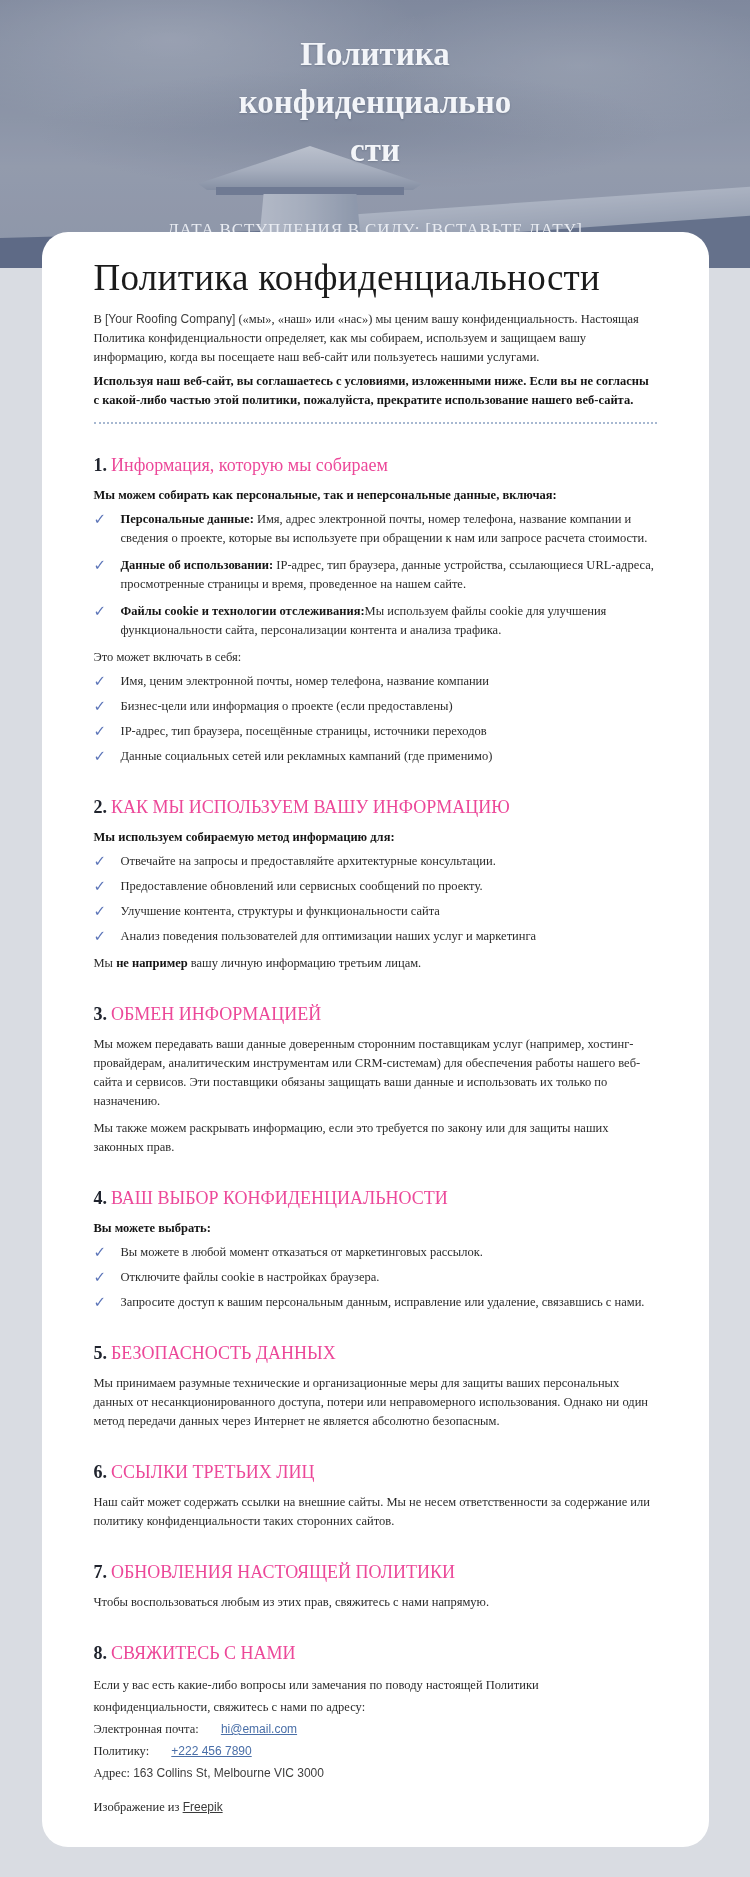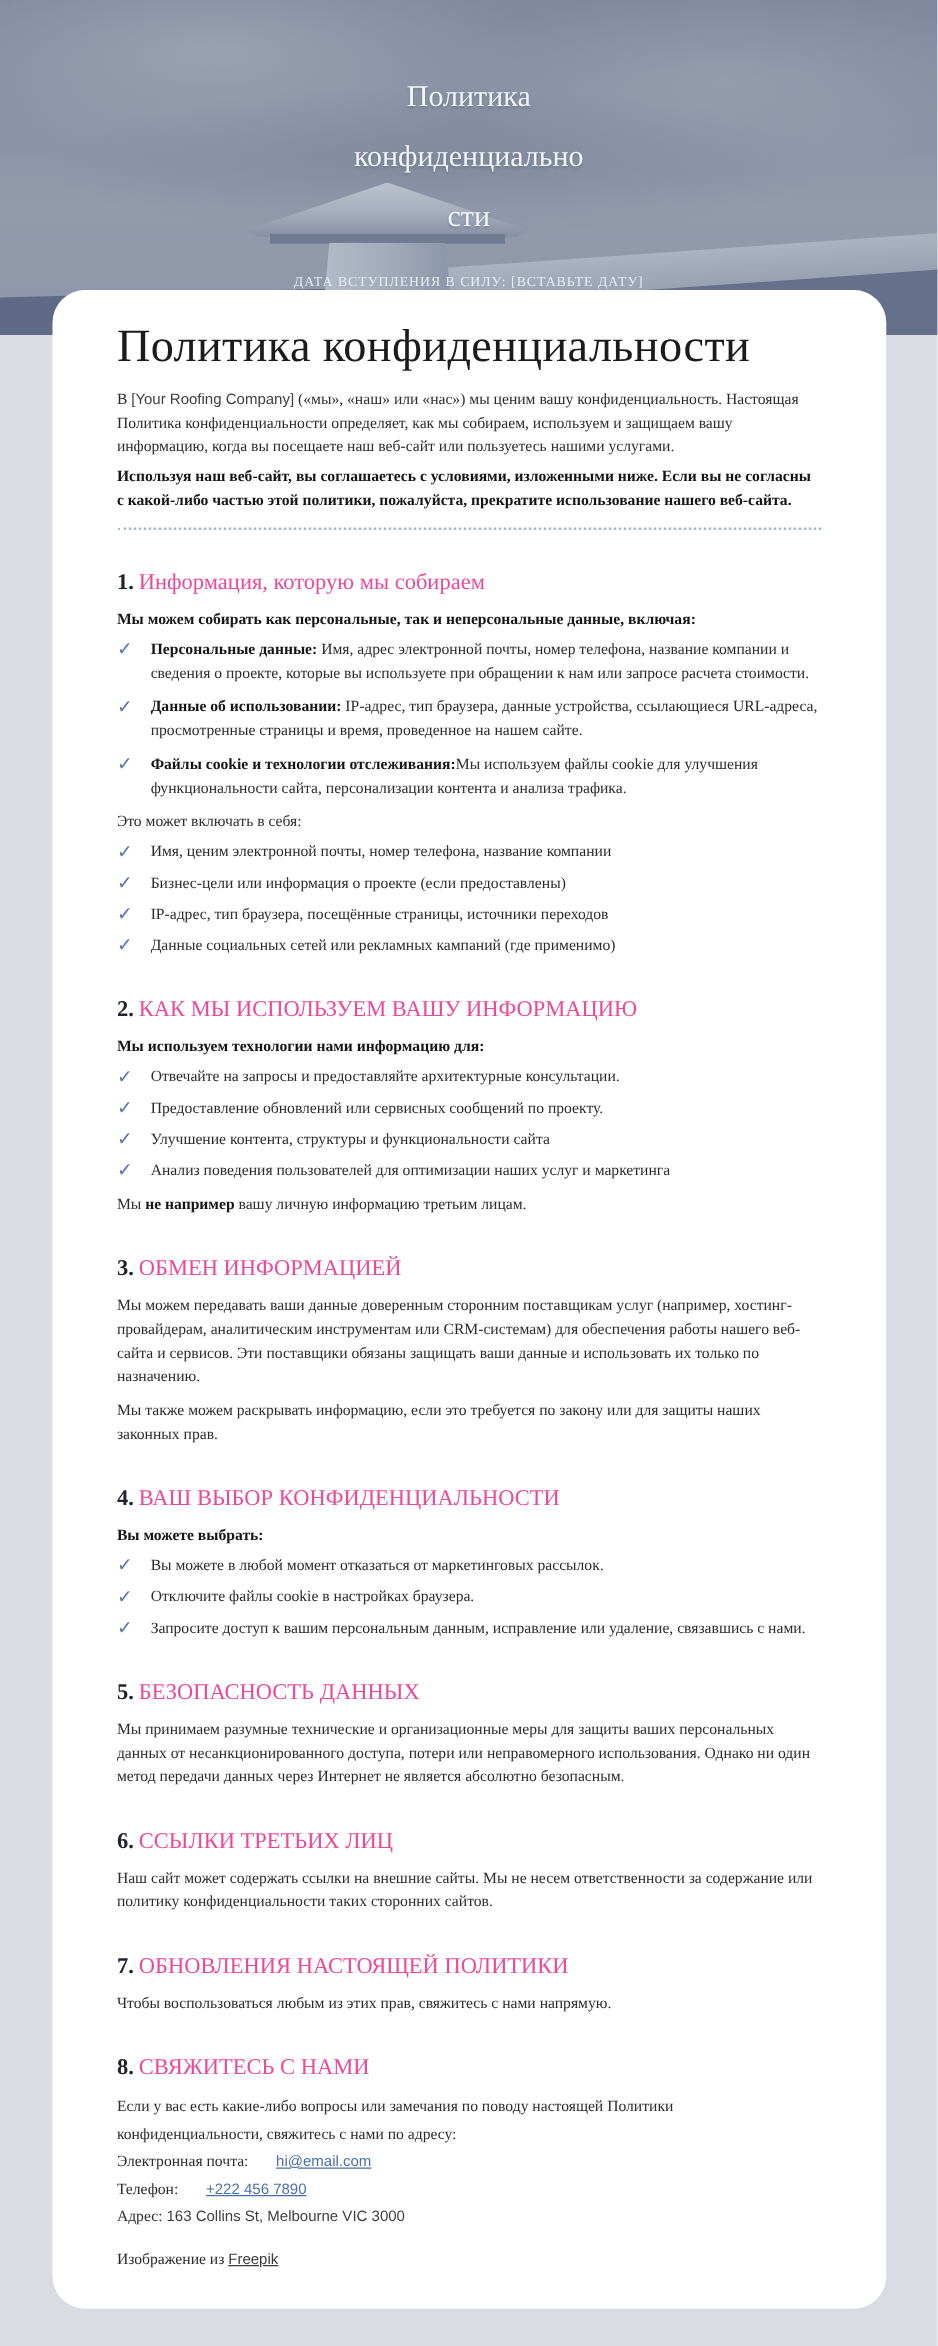--- a/index.html
+++ b/index.html
@@ -28,24 +28,24 @@
     background:linear-gradient(90deg,#d8dde5 0%,#c3cad5 45%,#9da8b9 100%);
     clip-path:polygon(7% 0,93% 0,100% 100%,0 100%);}
   .roof-light{position:absolute;left:300px;top:200px;width:520px;height:32px;
     background:linear-gradient(180deg,#ccd2dc,#aeb7c5);transform:rotate(-4deg);}
   .roof-dark{position:absolute;left:296px;top:228px;width:560px;height:90px;
     background:#67758f;transform:rotate(-4deg);}
   .wall-left{position:absolute;left:-12px;top:234px;width:330px;height:60px;
     background:#5d6b87;transform:rotate(-1.5deg);}
   .hero-overlay{position:absolute;inset:0;background:rgba(96,107,132,.30);}
   .hero-text{position:absolute;inset:0;z-index:3;text-align:center;}
-  .hero-title{margin:0;padding-top:54px;font-weight:400;font-size:24px;line-height:48px;
+  .hero-title{margin:0;padding-top:30px;font-weight:700;font-size:33px;line-height:48px;
     color:#f3f5f9;text-shadow:0 1px 2px rgba(40,50,70,.25);}
   .hero-title span{display:block;}
-  .hero-date{position:absolute;left:0;right:0;top:220px;font-size:11px;
+  .hero-date{position:absolute;left:0;right:0;top:220px;font-size:17px;
     letter-spacing:.8px;color:#e9ecf2;}
 
   
   .card{position:relative;z-index:5;width:667px;box-sizing:border-box;
     margin:-36px auto 0;background:#ffffff;border-radius:26px;
     padding:24px 52px 30px;}
   .doc-title{margin:0 0 10px;font-weight:400;font-size:37px;line-height:44px;
     color:#1b1b1b;letter-spacing:.3px;}
   .body{margin:0 0 5px;font-size:12.5px;line-height:19px;color:#2c2c2c;}
   .body.bold{font-weight:700;color:#151515;margin-top:3px;}
@@ -138,21 +138,21 @@
           </li>
         <li class="check-item">
             <span class="check">✓</span>
             <span>Данные социальных сетей или рекламных кампаний (где применимо)</span>
           </li>
       </ul>
     </section>
 
     <section>
       <h3 class="sec-h"><span class="sec-num">2.</span><span class="sec-title">КАК МЫ ИСПОЛЬЗУЕМ ВАШУ ИНФОРМАЦИЮ</span></h3>
-      <p class="body bold">Мы используем технологии нами информацию для:</p>
+      <p class="body bold">Мы используем собираемую метод информацию для:</p>
       <ul class="checks">
         <li class="check-item">
             <span class="check">✓</span>
             <span>Отвечайте на запросы и предоставляйте архитектурные консультации.</span>
           </li>
         <li class="check-item">
             <span class="check">✓</span>
             <span>Предоставление обновлений или сервисных сообщений по проекту.</span>
           </li>
         <li class="check-item">
@@ -204,19 +204,19 @@
 
     <section>
       <h3 class="sec-h"><span class="sec-num">7.</span><span class="sec-title">ОБНОВЛЕНИЯ НАСТОЯЩЕЙ ПОЛИТИКИ</span></h3>
       <p class="body gap-top">Чтобы воспользоваться любым из этих прав, свяжитесь с нами напрямую.</p>
     </section>
 
     <section>
       <h3 class="sec-h"><span class="sec-num">8.</span><span class="sec-title">СВЯЖИТЕСЬ С НАМИ</span></h3>
       <p class="contact-line">Если у вас есть какие-либо вопросы или замечания по поводу настоящей Политики конфиденциальности, свяжитесь с нами по адресу:</p>
       <p class="contact-line"><span>Электронная почта: </span><a class="link" href="#">hi@email.com</a></p>
-      <p class="contact-line"><span>Телефон: </span><a class="link" href="#">+222 456 7890</a></p>
+      <p class="contact-line"><span>Политику: </span><a class="link" href="#">+222 456 7890</a></p>
       <p class="contact-line"><span>Адрес: </span><span class="sans">163 Collins St, Melbourne VIC 3000</span></p>
       <p class="credit"><span>Изображение из </span><a class="credit-link" href="#">Freepik</a></p>
     </section>
 
   </main>
 </div>
 
 </body></html>

